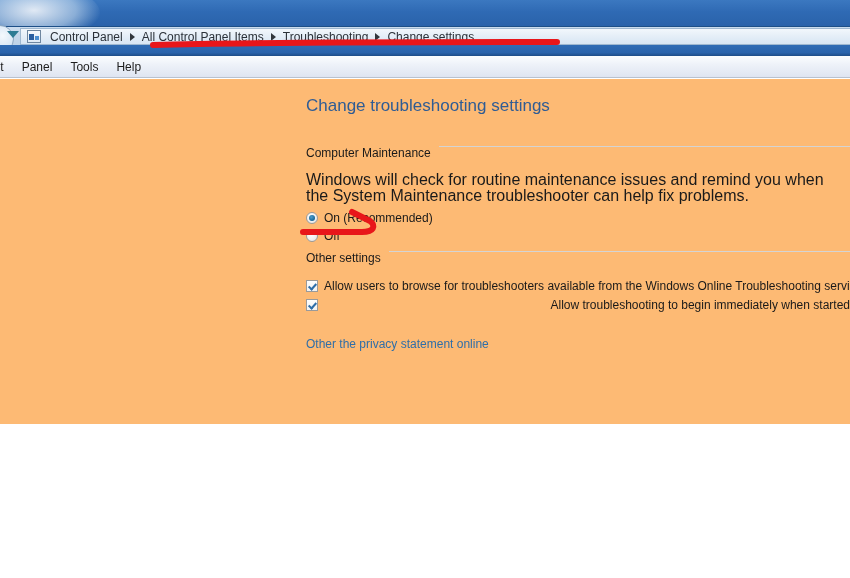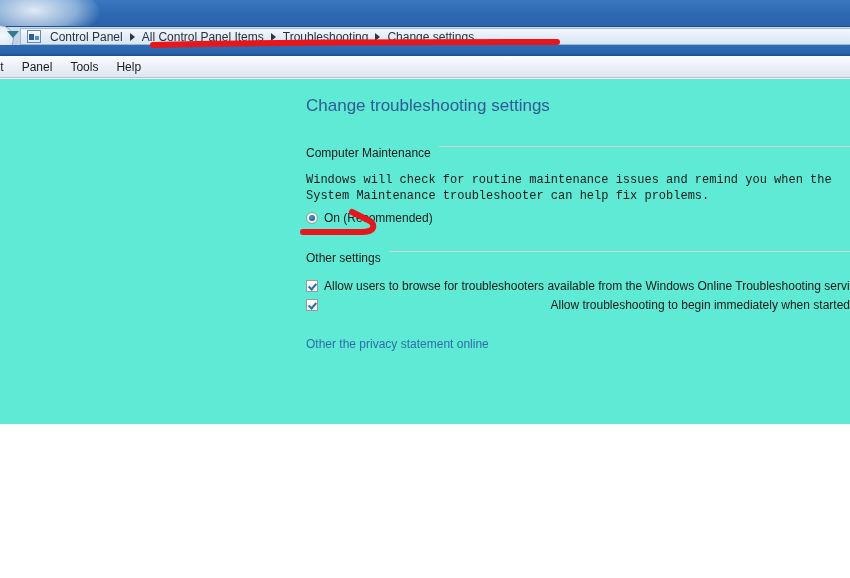--- a/index.html
+++ b/index.html
@@ -146,21 +146,21 @@
     cursor: default;
   }
   .menu-item.clipped { margin-left: -9px; }
 
   
   .content {
     position: absolute;
     left: 0; top: 79px;
     width: 850px;
     height: 499px;
-    background: #5eead4;
+    background: #fdba74;
     overflow: hidden;
   }
 
   .page-title {
     position: absolute;
     left: 306px; top: 17px;
     font-size: 17px;
     color: #2f5c94;
     white-space: nowrap;
   }
@@ -181,25 +181,24 @@
     color: #1a1a1a;
     flex: 0 0 auto;
   }
   .section-head .rule {
     flex: 1 1 auto;
     height: 1px;
     background: #d4d4d4;
   }
 
   .body-text {
-    font-size: 12px;
+    font-size: 16px;
     color: #1a1a1a;
     line-height: 16px;
     width: 528px;
-    font-family: Liberation Mono, monospace;
   }
 
   .opt-row {
     display: flex;
     align-items: center;
     gap: 6px;
     height: 17px;
     white-space: nowrap;
   }
   .opt-row .otext {
@@ -318,20 +317,24 @@
       <div class="section-head">
         <div class="lbl">Computer Maintenance</div>
         <div class="rule"></div>
       </div>
       <div class="body-text" style="margin-top:12px;">Windows will check for routine maintenance issues and remind you when the System Maintenance troubleshooter can help fix problems.</div>
 
       <div class="opt-row" style="margin-top:5px;">
         <span class="radio checked"></span>
         <span class="otext">On (Recommended)</span>
       </div>
+      <div class="opt-row" style="margin-top:1px;">
+        <span class="radio"></span>
+        <span class="otext">Off</span>
+      </div>
     </div>
 
     <div class="section" style="top:172px;">
       <div class="section-head">
         <div class="lbl">Other settings</div>
         <div class="rule"></div>
       </div>
 
       <div class="cb-row" style="margin-top:12px;">
         <span class="checkbox checked"></span>

